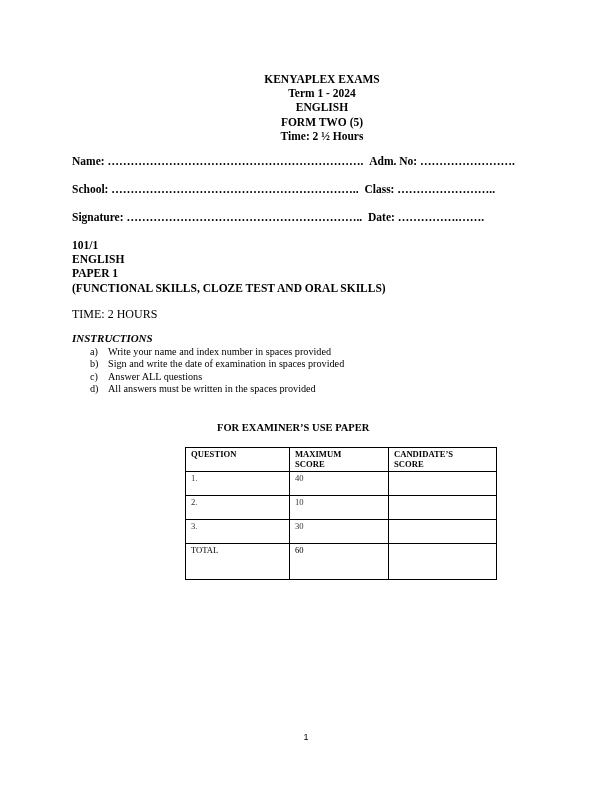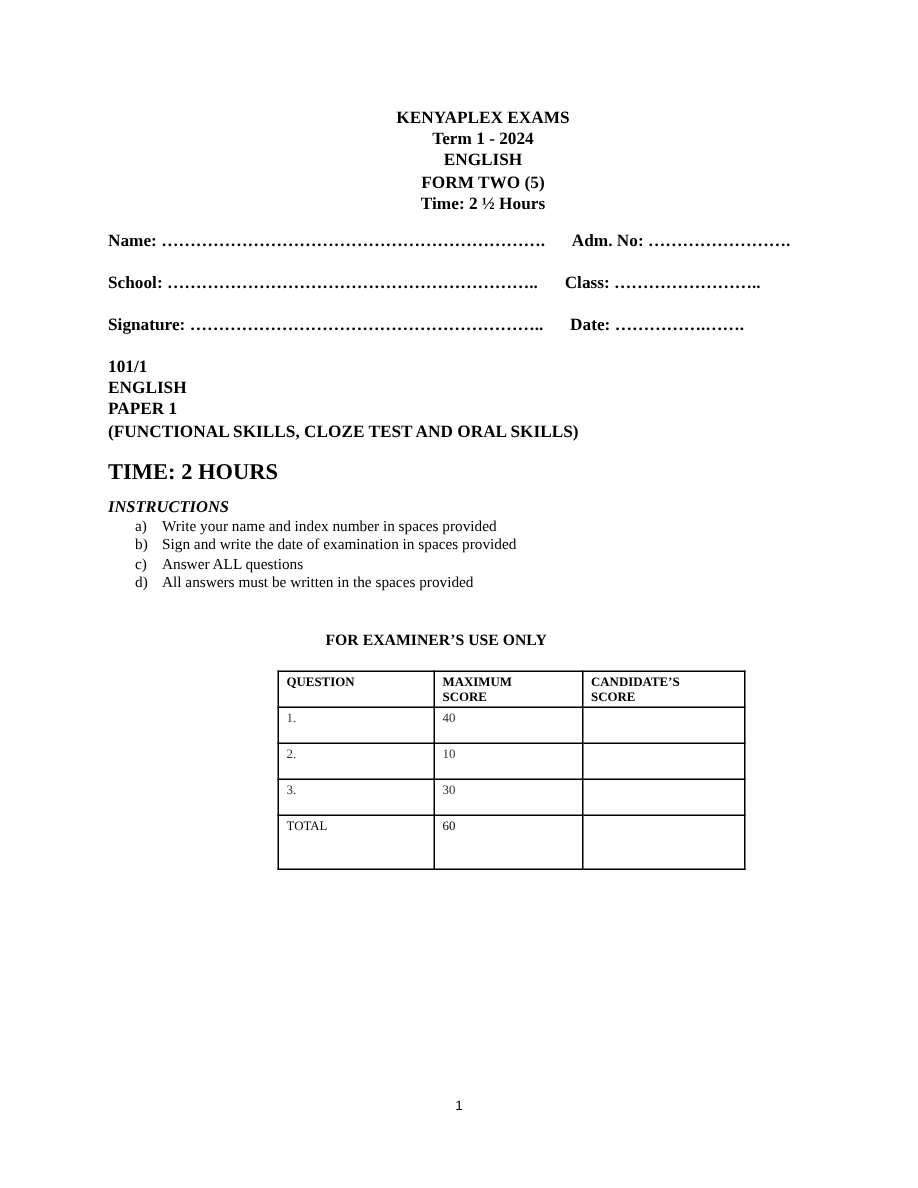--- a/index.html
+++ b/index.html
@@ -35,36 +35,36 @@
 
     .field-line {
       position: absolute;
       left: 72px;
       font-weight: bold;
       font-size: 11.5px;
       white-space: nowrap;
       letter-spacing: 0;
     }
     .field-line .dots { font-weight: bold; }
-    .field-line .right-label { margin-left: 15px; }
+    .field-line .right-label { margin-left: 3px; }
 
     .paper-info {
       position: absolute;
       left: 72px;
       top: 238px;
       font-weight: bold;
       font-size: 11.5px;
       line-height: 14.2px;
     }
     .time-line {
       position: absolute;
       left: 72px;
       top: 307px;
-      font-weight: bold;
-      font-size: 15px;
+      font-weight: normal;
+      font-size: 12px;
     }
     .instructions-title {
       position: absolute;
       left: 72px;
       top: 332px;
       font-weight: bold;
       font-style: italic;
       font-size: 11px;
     }
     .instructions-list {
@@ -176,21 +176,21 @@
       <span class="marker">b)</span><span>Sign and write the date of examination in spaces provided</span>
     </li>
     <li>
       <span class="marker">c)</span><span>Answer ALL questions</span>
     </li>
     <li>
       <span class="marker">d)</span><span>All answers must be written in the spaces provided</span>
     </li>
   </ul>
 
-  <div class="examiner-title">FOR EXAMINER’S USE ONLY</div>
+  <div class="examiner-title">FOR EXAMINER’S USE PAPER</div>
 
   <table class="score-table">
     <tbody>
         <tr>
       <th class="c1"><span>QUESTION</span></th>
       <th class="c2"><span>MAXIMUM</span><br><span>SCORE</span></th>
       <th class="c3"><span>CANDIDATE’S</span><br><span>SCORE</span></th>
     </tr>
     <tr>
       <td>1.</td>

